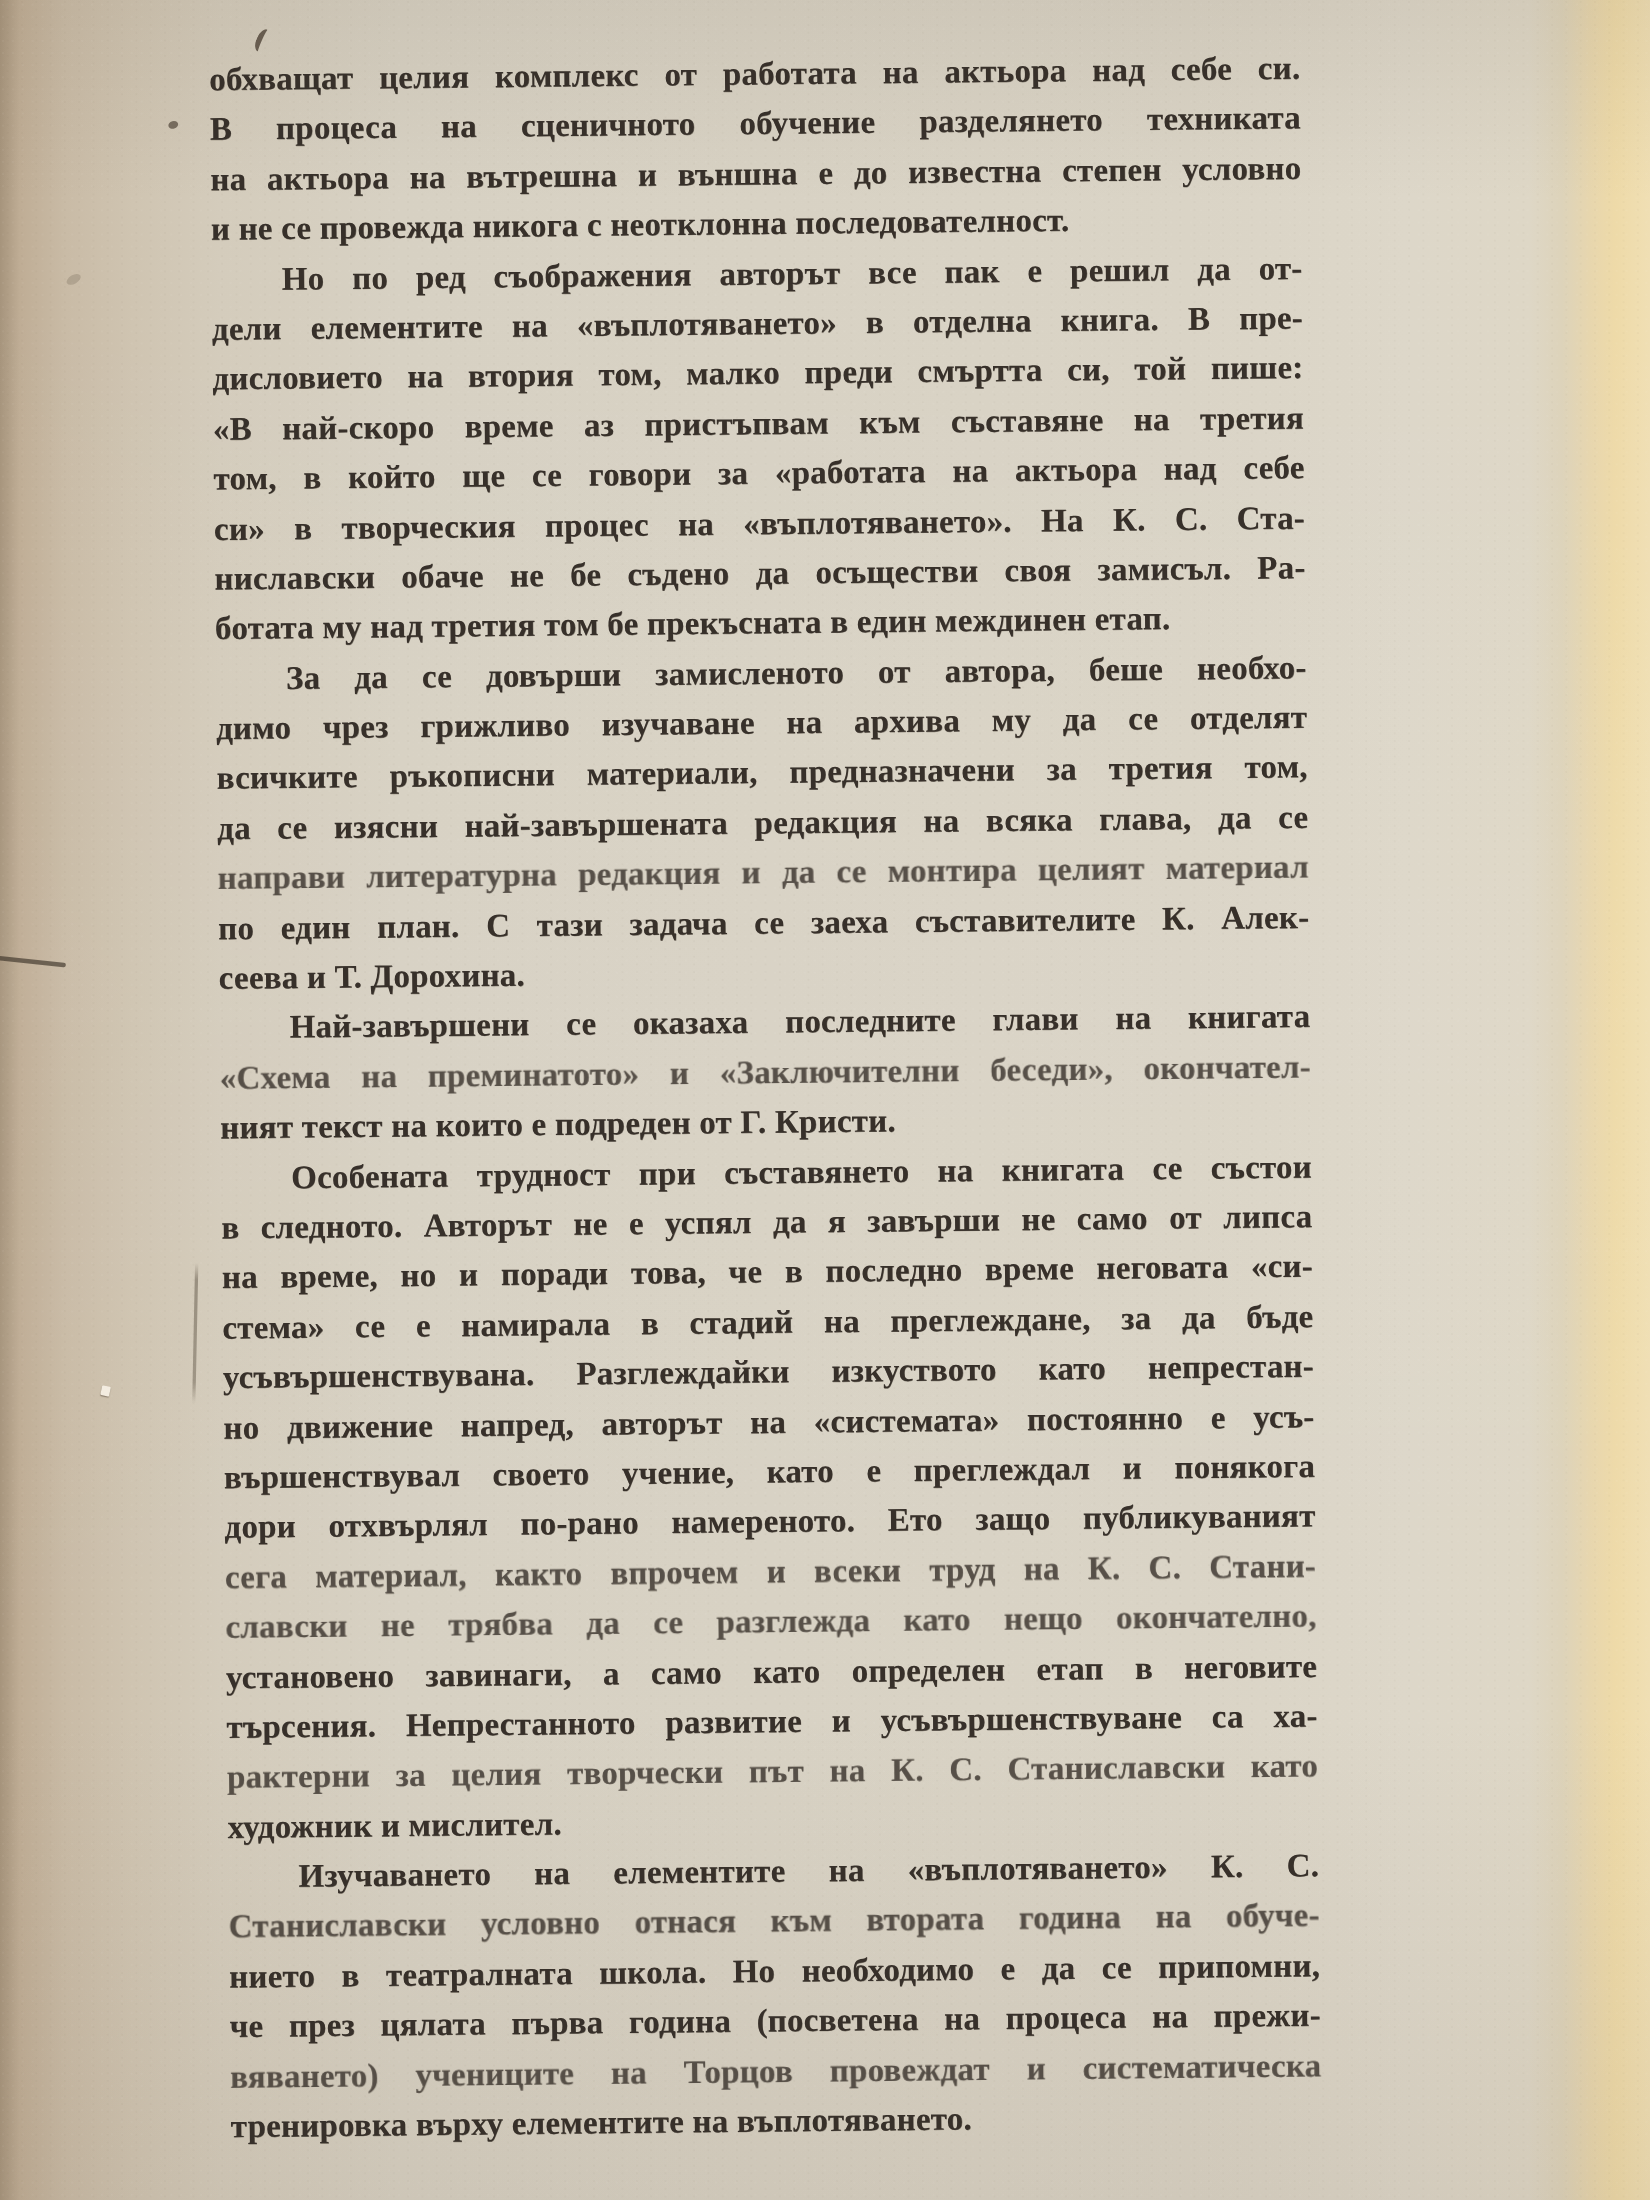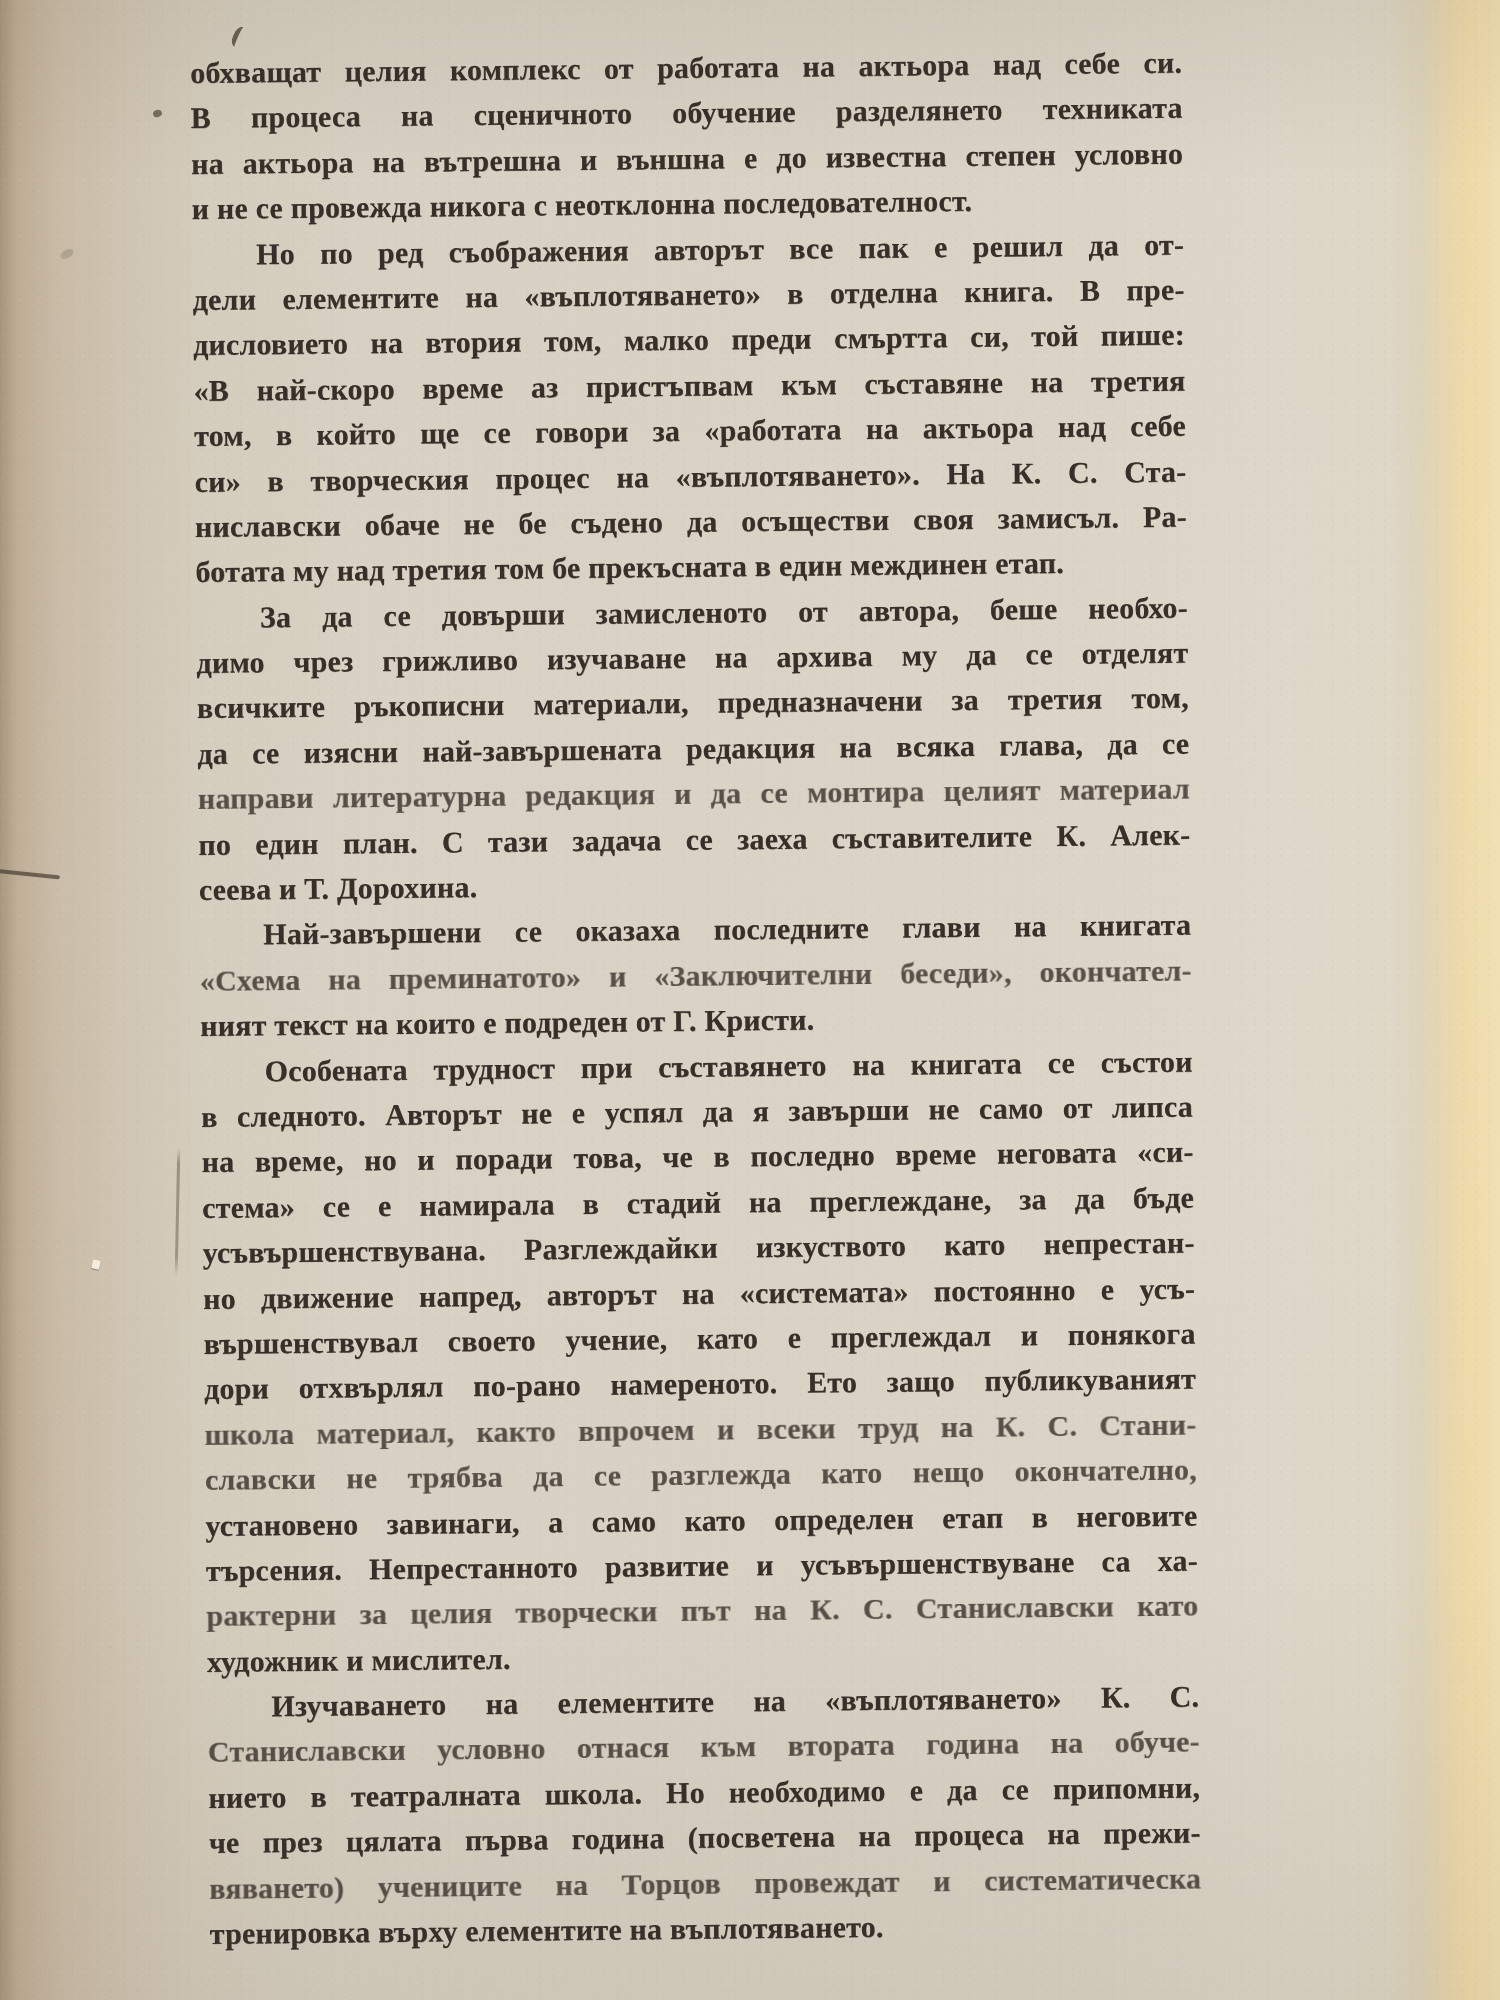--- a/index.html
+++ b/index.html
@@ -375,21 +375,21 @@
         <div class="line">
           <span>дори</span>
           <span>отхвърлял</span>
           <span>по-рано</span>
           <span>намереното.</span>
           <span>Ето</span>
           <span>защо</span>
           <span>публикуваният</span>
         </div>
         <div class="line faded">
-          <span>школа</span>
+          <span>сега</span>
           <span>материал,</span>
           <span>както</span>
           <span>впрочем</span>
           <span>и</span>
           <span>всеки</span>
           <span>труд</span>
           <span>на</span>
           <span>К.</span>
           <span>С.</span>
           <span>Стани-</span>

